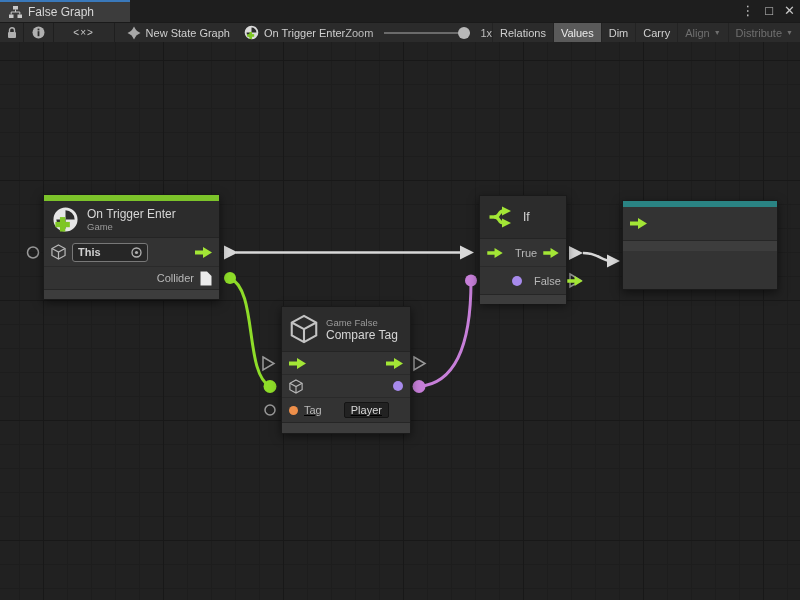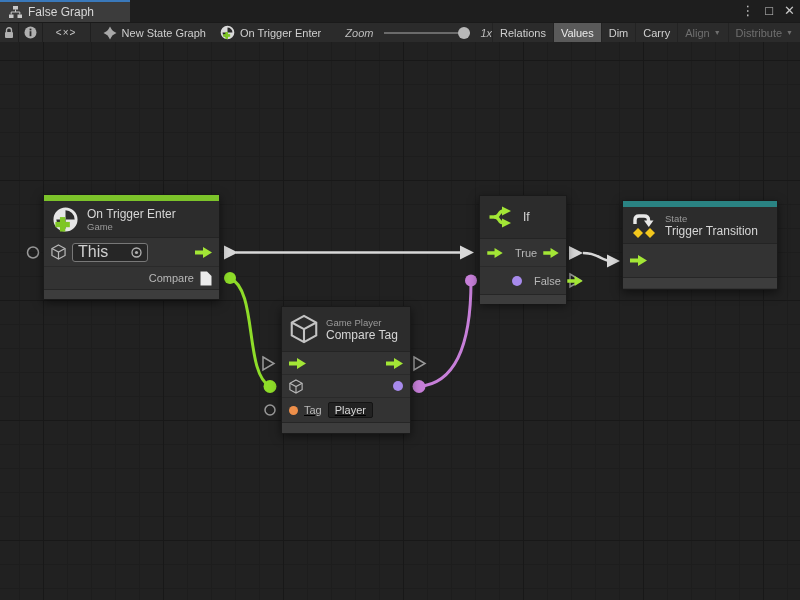--- a/index.html
+++ b/index.html
@@ -15,21 +15,21 @@
   .win-btn { color:#c8c8c8; font-size:13px; line-height:22px; cursor:default; }
 
   
   .toolbar { position:absolute; top:22px; left:0; width:800px; height:20px; background:#2b2b2b;
     border-top:1px solid #1a1a1a; display:flex; align-items:stretch; }
   .tb-sep { width:1px; background:#1f1f1f; }
   .tb-btn { display:flex; align-items:center; justify-content:center; color:#c8c8c8; }
   .tb-lock { width:25px; } .tb-info { width:31px; } .tb-code { width:65px; font-size:10px; letter-spacing:1px; }
   .tb-group { display:flex; align-items:center; gap:5px; font-size:11px; color:#cfcfcf; white-space:nowrap; }
   .nsg { margin-left:12px; } .crumb { margin-left:14px; }
-  .zoomgrp { margin-left:24px; color:#bdbdbd;font-style:italic; }
+  .zoomgrp { color:#bdbdbd; }
   .slider { position:relative; width:86px; height:12px; margin-left:6px; }
   .slider-track { position:absolute; top:5px; left:0; width:86px; height:2px; background:#6b6b6b; }
   .slider-knob { position:absolute; top:0; left:74px; width:12px; height:12px; border-radius:50%; background:#b8b8b8; }
   .zoomval { font-size:11px; margin-left:5px; }
   .tb-flex { flex:1; }
   .toggles { display:flex; align-items:stretch; height:100%; }
   .tg { display:flex; align-items:center; gap:4px; padding:0 7px; font-size:11px; color:#d0d0d0; border-left:1px solid #232323; }
   .tg.active { background:#5a5a5a; color:#eaeaea; }
   .tg.disabled { color:#6f6f6f; }
   .tg .caret { font-size:7px; }
@@ -55,23 +55,23 @@
   .nrow { display:flex; align-items:center; gap:6px; padding:0 7px; border-bottom:1px solid #2a2a2a; }
   .nfoot { background:#3d3d3d; border-top:1px solid #262626; }
   .plabel { font-size:11px; color:#b8b8b8; white-space:nowrap; }
   .spacer { flex:1; }
   .dot { border-radius:50%; flex:0 0 auto; }
   .dot.purple { width:10px; height:10px; background:#a78aec; }
   .dot.orange { width:9px; height:9px; background:#ee8f4a; }
 
   .dropdown { display:flex; align-items:center; width:76px; height:19px; padding:0 5px;
     background:#262626; border:1px solid #787878; border-radius:3px; }
-  .dropdown .dlabel { flex:1; font-size:16px; color:#d0d0d0; }
+  .dropdown .dlabel { flex:1; font-size:11px; color:#d0d0d0;font-weight:bold; }
   .valuebox { background:#222222; border:1px solid #141414; border-radius:2px; padding:1px 6px;
-    font-size:11px; color:#d8d8d8; }
+    font-size:11px; color:#d8d8d8;margin-left:16px; }
 
   svg { display:block; flex:0 0 auto; }
   .arrow-green path { fill:#a3e636; }
   .cube path { fill:none; stroke:#b8b8b8; stroke-width:1.3; }
   .cube.big path { stroke:#c4c4c4; stroke-width:1.2; }
 </style>
 </head>
 <body>
 
 <div class="tabbar">
@@ -227,36 +227,36 @@
           <circle cx="5.5" cy="5.5" r="1.6" fill="#b0b0b0"></circle>
         </svg>
       </div>
       <div class="spacer"></div>
       <svg class="arrow-green" width="17" height="11" viewBox="0 0 17 11">
         <path d="M0 3.5 h8 v-3.5 l9 5.5 -9 5.5 v-3.5 h-8 z"></path>
       </svg>
     </div>
     <div class="nrow" style="height:22px; border-bottom:none;">
       <div class="spacer"></div>
-      <span class="plabel">Compare</span>
+      <span class="plabel">Collider</span>
       <svg width="12" height="15" viewBox="0 0 12 15">
         <path d="M0.5 0.5 h6.5 l4.5 4.5 v9.5 h-11 z" fill="#ececec"></path>
       </svg>
     </div>
     <div class="nfoot" style="height:10px;"></div>
   </div>
 
   <div class="node" style="left:281px; top:264px; width:130px; height:128px;">
     <div class="nhead" style="height:45px;">
       <svg class="cube big" width="28" height="30" viewBox="0 0 16 17">
         <path d="M8 1 L15 4.8 V12.2 L8 16 L1 12.2 V4.8 Z"></path>
           <path d="M1 4.8 L8 8.6 L15 4.8 M8 8.6 V16"></path>
       </svg>
       <div>
-        <div class="nsub">Game Player</div>
+        <div class="nsub">Game False</div>
         <div class="ntitle">Compare Tag</div>
       </div>
     </div>
     <div class="nrow" style="height:23px;">
       <svg class="arrow-green" width="17" height="11" viewBox="0 0 17 11">
           <path d="M0 3.5 h8 v-3.5 l9 5.5 -9 5.5 v-3.5 h-8 z"></path>
         </svg>
       <div class="spacer"></div>
       <svg class="arrow-green" width="17" height="11" viewBox="0 0 17 11">
           <path d="M0 3.5 h8 v-3.5 l9 5.5 -9 5.5 v-3.5 h-8 z"></path>
@@ -307,32 +307,20 @@
       <span class="plabel">False</span>
       <svg class="arrow-green" width="16" height="10" viewBox="0 0 17 11">
           <path d="M0 3.5 h8 v-3.5 l9 5.5 -9 5.5 v-3.5 h-8 z"></path>
         </svg>
     </div>
     <div class="nfoot" style="height:10px;"></div>
   </div>
 
   <div class="node" style="left:622px; top:158px; width:156px; height:90px;">
     <div class="accent" style="background:#2a8383;"></div>
-    <div class="nhead" style="height:37px;">
-      <svg width="26" height="27" viewBox="0 0 26 27">
-        <path d="M4 12 V8 Q4 4 8 4 H13 Q17.5 4 17.5 8 V9" fill="none" stroke="#e8e8e8" stroke-width="3.4"></path>
-        <path d="M13 8.5 h9.5 l-4.75 6.5 z" fill="#e8e8e8"></path>
-        <path d="M7 16 l5 5 -5 5 -5 -5 z" fill="#f3c71d"></path>
-        <path d="M19 16 l5 5 -5 5 -5 -5 z" fill="#f3c71d"></path>
-      </svg>
-      <div>
-        <div class="nsub">State</div>
-        <div class="ntitle">Trigger Transition</div>
-      </div>
-    </div>
     <div class="nrow" style="height:33px; border-bottom:none;">
       <svg class="arrow-green" width="17" height="11" viewBox="0 0 17 11">
           <path d="M0 3.5 h8 v-3.5 l9 5.5 -9 5.5 v-3.5 h-8 z"></path>
         </svg>
     </div>
     <div class="nfoot" style="height:11px;"></div>
   </div>
 
 </div>
 

